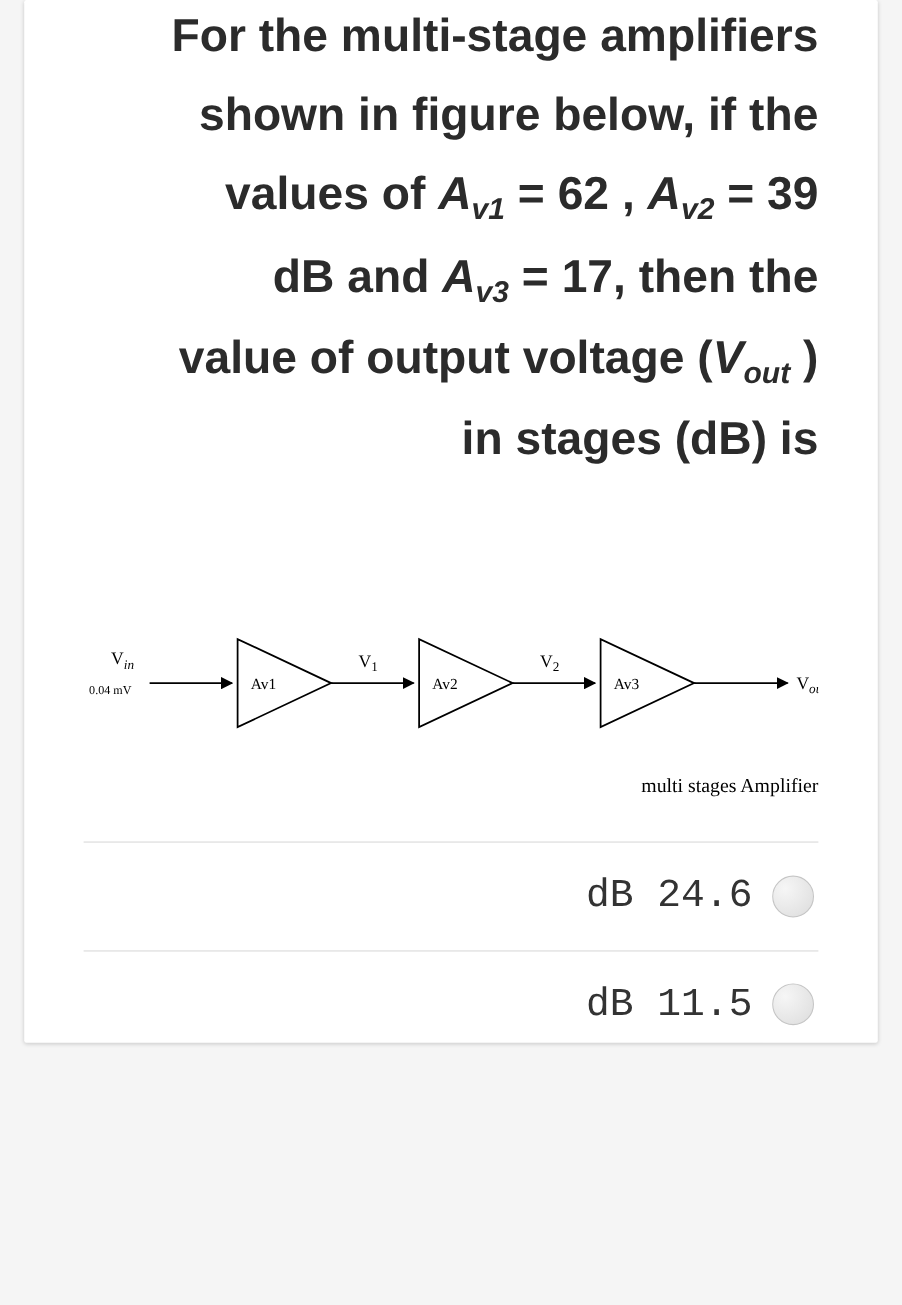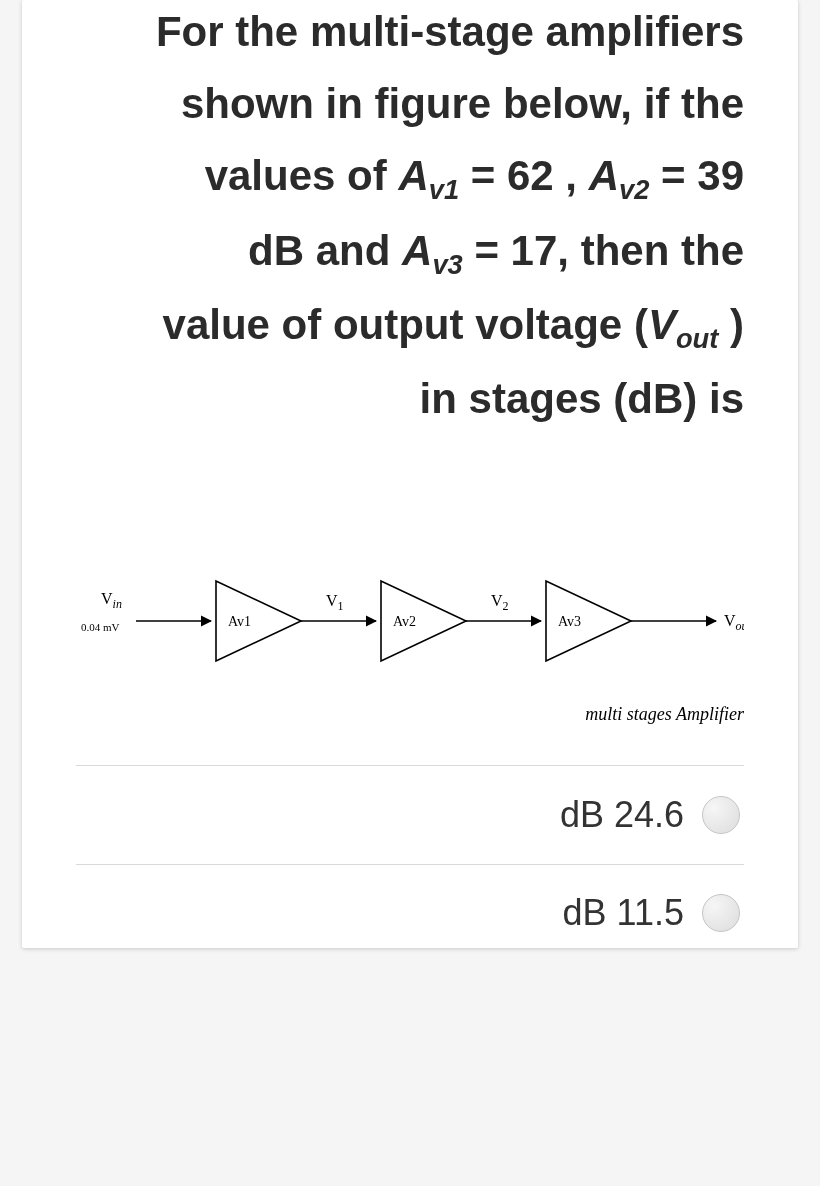--- a/index.html
+++ b/index.html
@@ -38,24 +38,24 @@
     .figure-wrap {
       margin: 90px 54px 10px 54px;
       text-align: right;
     }
     .figure-wrap svg { display: block; margin: 0 auto; }
     .caption {
       font-family: 'Times New Roman', Times, serif;
       font-size: 18px;
       color: #000;
       margin-top: 18px;
-      font-style: italic;
     }
     .options {
       margin: 40px 54px 0 54px;
+      font-family: Liberation Mono, monospace;
     }
     .option {
       display: flex;
       align-items: center;
       justify-content: flex-end;
       border-top: 1px solid #d9d9d9;
       height: 99px;
       gap: 18px;
       padding-right: 4px;
     }

